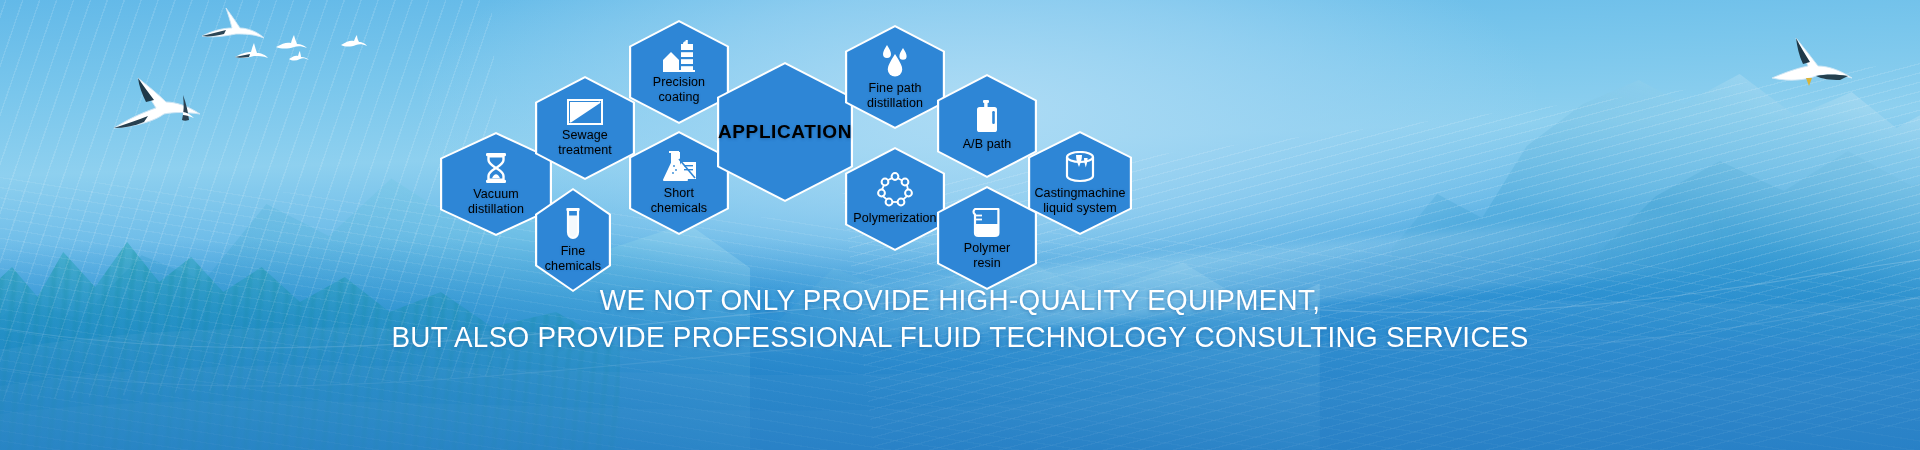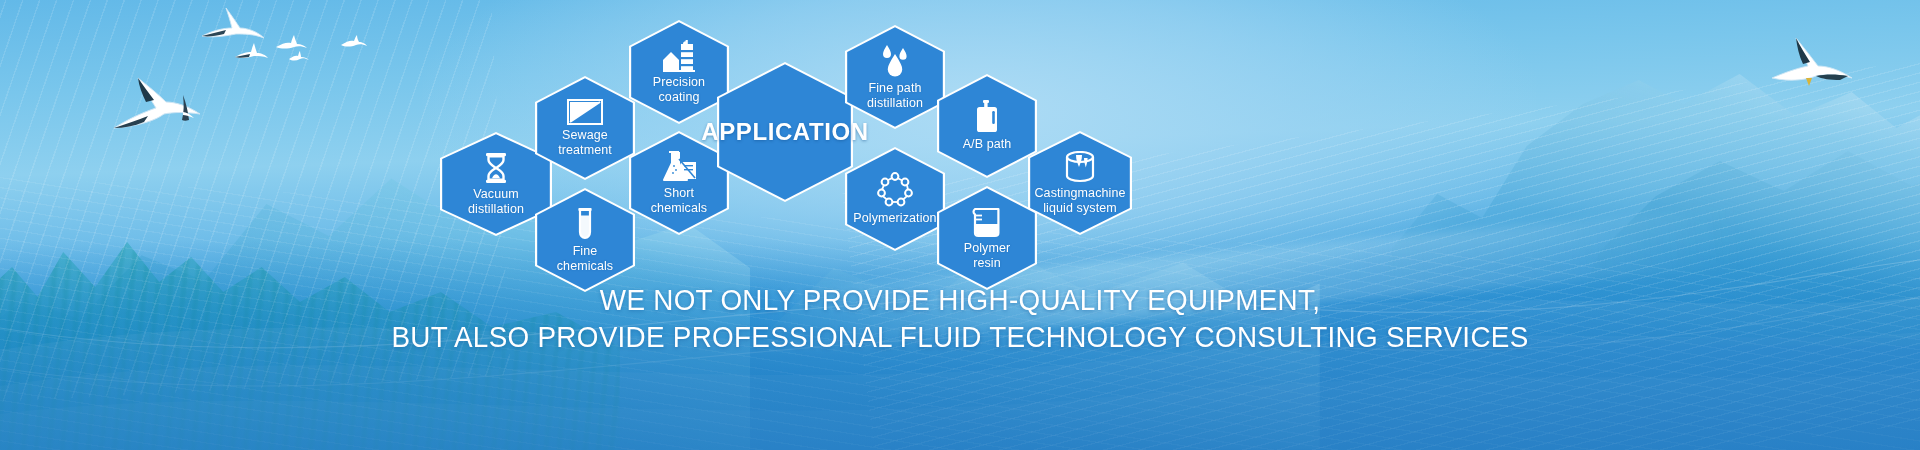--- a/index.html
+++ b/index.html
@@ -99,21 +99,21 @@
   }
 
   
   .bird{position:absolute;}
 
   
   #hexes{position:absolute;inset:0;}
   .hex{
     position:absolute;
     display:flex;flex-direction:column;align-items:flex-start;justify-content:center;
-    color:#ffffff;text-align:center;
+    color:#000000;text-align:center;
     box-sizing:border-box;
   }
   .hex .shape{
     position:absolute;inset:0;
     background:#fff;
     clip-path:polygon(50% 0%, 100% 25%, 100% 75%, 50% 100%, 0% 75%, 0% 25%);
   }
   .hex .fill{
     position:absolute;top:2.2px;left:2.2px;right:2.2px;bottom:2.2px;
     background:#2e86d6;
@@ -126,21 +126,21 @@
   }
   .hex .ico{display:block;line-height:0;margin-bottom:3px;}
   .hex .label{
     font-size:12.5px;line-height:1.14;
     letter-spacing:.1px;
     text-shadow:0 0 2px rgba(20,80,140,.35);
     white-space:pre-line;
     padding:0 4px;
   }
   .hex.center .label{
-    font-size:24px;font-weight:700;letter-spacing:.6px;
+    font-size:19px;font-weight:700;letter-spacing:.6px;
     text-shadow:0 1px 3px rgba(15,70,130,.45);
   }
 
   
   #tagline{
     position:absolute;left:0;right:0;top:282px;
     text-align:center;color:#ffffff;
     font-family:"Liberation Sans", sans-serif;
     z-index:5;
   }
@@ -259,21 +259,21 @@
             <path d="M3,3 L33,3 L3,23 Z" fill="#ffffff"></path>
             <path d="M3,23 L33,23 L33,3 Z" fill="#2e86d6"></path>
             <path d="M3,23 L33,3" stroke="#fff" stroke-width="2"></path>
           </svg>
         </span>
         <span class="label">Sewage
 treatment</span>
       </div>
     </div>
 
-    <div class="hex" style="left:535px;top:188px;width:100px;height:104px;">
+    <div class="hex" style="left:535px;top:188px;width:76px;height:104px;">
       <div class="shape"></div>
       <div class="fill"></div>
       <div class="inner">
         <span class="ico">
           <svg width="22" height="34" viewBox="0 0 22 34">
             <path d="M6,2 H16 V25 A5,6 0 0 1 6,25 Z" fill="none" stroke="#fff" stroke-width="2.2"></path>
             <rect x="4.4" y="1" width="13.2" height="3" rx="1" fill="#fff"></rect>
             <path d="M6,8.5 H16 V25 A5,6 0 0 1 6,25 Z" fill="#fff" opacity="0.95"></path>
           </svg>
         </span>

